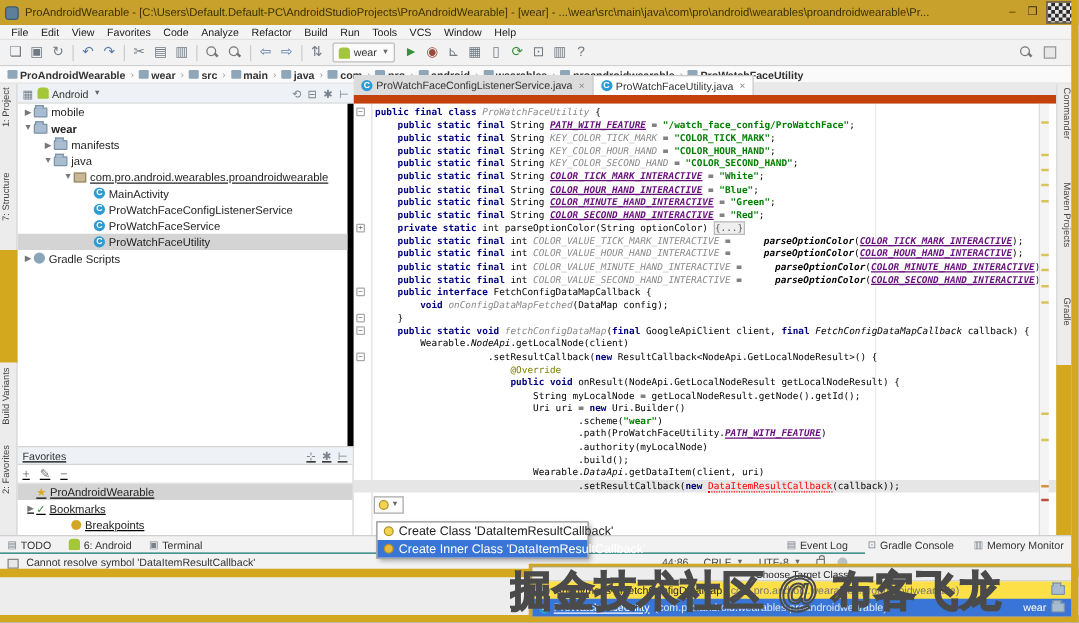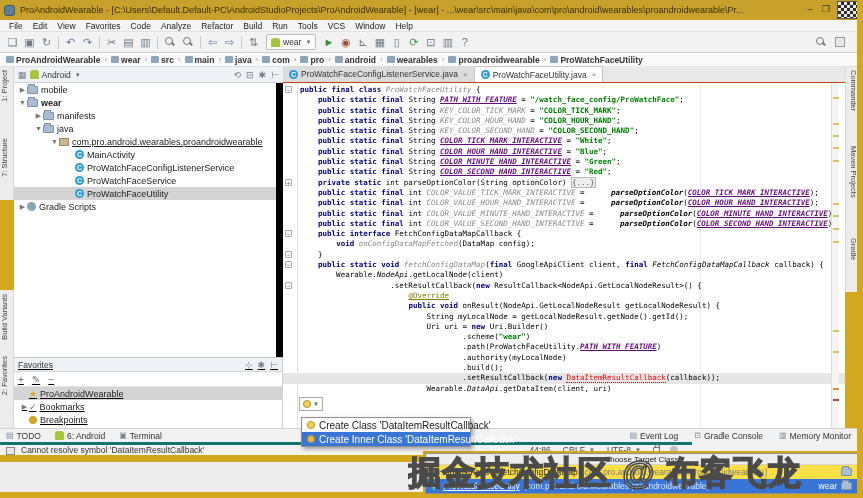--- a/index.html
+++ b/index.html
@@ -49,40 +49,40 @@
   .crumb { display:flex; align-items:center; }
   .crumb .ci { width:8px; height:7px; background:#8fa6b8; margin-right:2px; border-radius:1px; }
   .crumb .sep { color:#999; margin:0 4px; font-size:8px; }
   .crumb.first b { font-weight:bold; }
   
   #proj-header { position:absolute; left:14px; top:67px; width:269px; height:16px; background:#eef2f6;
     border-bottom:1px solid #d5d5d5; display:flex; align-items:center; font-size:8.5px; color:#333; padding:0 4px; }
   #proj-header .hicons { margin-left:auto; display:flex; }
   .hicon { font-size:9px; color:#7a828c; margin-left:5px; }
   #tabs { position:absolute; left:283px; top:66px; width:562px; height:17px; background:#e9e9e9;
-    border-bottom:1px solid #c2410c; display:flex; align-items:flex-end; }
+    border-bottom:7px solid #c2410c; display:flex; align-items:flex-end; }
   .tab { display:flex; align-items:center; height:16px; padding:0 6px; font-size:8.5px; color:#333;
     border-right:1px solid #c6c6c6; background:#dcdcdc; }
   .tab.active { background:#ffffff; border-top:1px solid #c6c6c6; }
   .cicon { width:9px; height:9px; border-radius:50%; background:#2f9bd4; color:#fff; font-size:7px; line-height:9px;
     text-align:center; margin-right:3px; flex:0 0 auto; font-weight:bold;}
   .tab .x { margin-left:5px; color:#888; font-size:8px; }
   
   #left-strip { position:absolute; left:0; top:67px; width:14px; height:361px; background:#ececec; border-right:1px solid #d8d8d8; z-index:5;}
   .vlabel { position:absolute; left:0; width:14px; font-size:7.5px; color:#444; text-align:center; }
   .vlabel.l { writing-mode:vertical-rl; transform:rotate(180deg); }
   .vlabel.r { writing-mode:vertical-rl; }
   #left-gold-gap { position:absolute; left:0; top:200px; width:14px; height:90px; z-index:6;}
   
   #right-strip { position:absolute; left:845px; top:67px; width:12px; height:361px; background:#ececec; border-left:1px solid #d8d8d8; z-index:5;}
   #right-strip .vlabel { width:12px; }
   #right-gold-gap { position:absolute; left:845px; top:292px; width:12px; height:136px; z-index:6;}
   
   #project-panel { position:absolute; left:14px; top:83px; width:269px; height:293px; background:#ffffff; overflow:hidden;
-    border-right:7px solid #000000; }
+    border-right:5px solid #000000; }
   .trow { display:flex; align-items:center; height:13px; font-size:9px; color:#222; white-space:nowrap; }
   .trow.sel { background:#d4d4d4; }
   .arr { width:9px; font-size:7px; color:#777; text-align:center; flex:0 0 auto;}
   .fold-ico { width:11px; height:8px; background:#a8bdd0; border:1px solid #7e93a6; border-radius:1px; margin-right:3px; position:relative; flex:0 0 auto;}
   .fold-ico::before{ content:""; position:absolute; left:0; top:-3px; width:5px; height:2px; background:#a8bdd0; border:1px solid #7e93a6; border-bottom:0;}
   .pkg-ico { width:10px; height:8px; background:#c9b795; border:1px solid #9c8a66; margin-right:3px; flex:0 0 auto;}
   .grad-ico { width:9px; height:9px; border-radius:50%; background:#8aa5b8; margin-right:3px; flex:0 0 auto;}
   .star-ico { color:#d9a828; font-size:9px; margin-right:3px; }
   .chk-ico { color:#3a8f3a; font-size:9px; margin-right:3px; }
   .dot-ico { width:8px; height:8px; border-radius:50%; background:#d3a625; margin-right:3px; }
@@ -98,21 +98,21 @@
   #gutter-line { position:absolute; left:14px; top:0; width:1px; height:345px; background:#e0e0e0; }
   #margin-guide { position:absolute; left:417px; top:0; width:1px; height:345px; background:#ececec; }
   .cl { position:relative; white-space:pre; font-family:"DejaVu Sans Mono", monospace; font-size:7.5px; line-height:10.3px; padding-left:17px; color:#000;}
   .cl.caret { background:#e6e6e6; }
   .k { color:#000080; font-weight:bold; }
   .s { color:#008000; font-weight:bold; }
   .f { color:#660e7a; font-style:italic; font-weight:bold;text-decoration:underline; }
   .u { color:#8a8a8a; font-style:italic; }
   .m { font-style:italic; font-weight:bold;padding-left:22px; }
   .i { font-style:italic; }
-  .a { color:#808000;text-decoration:underline; }
+  .a { color:#808000; }
   .e { color:#ff0000; border-bottom:1px dotted #ff0000; }
   .fold { background:#efefef; border:1px solid #b9b9b9; color:#555; }
   .gmark { position:absolute; left:2px; top:1px; width:7px; height:7px; border:1px solid #a9a9a9; background:#fff;
     font-size:6px; line-height:5px; text-align:center; color:#666; border-radius:1px;}
   #error-stripe { position:absolute; left:548px; top:0; width:8px; height:345px; background:#f4f4f4; border-left:1px solid #ddd;}
   .esm { position:absolute; left:1px; width:6px; height:2px; }
   
   #bulb-btn { position:absolute; left:16px; top:314px; width:24px; height:14px; background:#fdfdfd; border:1px solid #a9a9a9;
     display:flex; align-items:center; justify-content:center; z-index:9;}
   .bulb { width:8px; height:8px; border-radius:50%; background:#f3d34f; border:1px solid #b09228; }
@@ -124,21 +124,21 @@
   .imi.sel { background:#3875d6; color:#fff; }
   .imi.sel .bulb { background:#e8b93e; }
   
   #bottombar { position:absolute; left:0; top:428px; width:857px; height:14px; background:#f2f2f2;
     border-top:1px solid #d0d0d0; display:flex; align-items:center; font-size:8.5px; color:#333; padding:0 6px;}
   .bb-item { display:flex; align-items:center; margin-right:14px; }
   .bb-item .bi { font-size:8px; color:#7a828c; margin-right:3px; }
   #bottombar .right { margin-left:auto; display:flex; }
   #bottombar .right .bb-item { margin-right:0; margin-left:16px; }
   #statusbar { position:absolute; left:0; top:442px; width:692px; height:13px; background:#f2f2f2;
-    border-top:3px solid #0f766e; display:flex; align-items:flex-end; font-size:8.5px; color:#333; padding:0 6px;}
+    border-top:1px solid #0f766e; display:flex; align-items:flex-end; font-size:8.5px; color:#333; padding:0 6px;}
   #status-toggle { width:9px; height:8px; border:1px solid #888; margin-right:6px; background:#e8e8e8;}
   #statusbar .right { margin-left:auto; display:flex; align-items:center; margin-right:8px;}
   #statusbar .right .seg { margin-left:12px; display:flex; align-items:center; color:#444; }
   .lock-ico { width:7px; height:6px; border:1px solid #777; border-radius:1px; position:relative; margin-left:12px;}
   .lock-ico::before { content:""; position:absolute; left:1px; top:-4px; width:3px; height:3px; border:1px solid #777; border-bottom:0; border-radius:3px 3px 0 0;}
   .hector { width:8px; height:8px; border-radius:50%; background:#b9c0c6; margin-left:10px; }
   
   #target-popup { position:absolute; left:425px; top:453px; width:433px; height:41px; background:#fde047;
     border:1px solid #8f8f8f; outline:2px solid #d3a81f; z-index:22; font-size:8.5px; }
   #tp-title { height:11px; text-align:center; font-size:8px; color:#222; line-height:11px; background:#ededed; border-bottom:1px solid #d5d5d5;}
@@ -394,21 +394,21 @@
         <div class="trow sel" style="padding-left: 6px;">
           <span class="arr"></span>
           <span class="star-ico">★</span>
           <span>ProAndroidWearable</span>
         </div>
         <div class="trow" style="padding-left: 6px;">
           <span class="arr">▶</span>
           <span class="chk-ico">✓</span>
           <span>Bookmarks</span>
         </div>
-        <div class="trow" style="padding-left: 6px;">
+        <div class="trow" style="padding-left: 6px; margin-left: 28px;">
           <span class="arr"></span>
           <span class="dot-ico"></span>
           <span>Breakpoints</span>
         </div>
       </div>
   </div>
 
   <div id="editor">
     <div id="gutter-line"></div>
     <div id="margin-guide"></div>
@@ -434,22 +434,22 @@
         <div class="cl"><span>        Wearable.</span><span class="i">NodeApi</span><span>.getLocalNode(client)</span></div>
         <div class="cl"><span class="gmark">−</span><span>                    .setResultCallback(</span><span class="k">new </span><span>ResultCallback&lt;NodeApi.GetLocalNodeResult&gt;() {</span></div>
         <div class="cl"><span>                        </span><span class="a">@Override</span></div>
         <div class="cl"><span>                        </span><span class="k">public void </span><span>onResult(NodeApi.GetLocalNodeResult getLocalNodeResult) {</span></div>
         <div class="cl"><span>                            String myLocalNode = getLocalNodeResult.getNode().getId();</span></div>
         <div class="cl"><span>                            Uri uri = </span><span class="k">new </span><span>Uri.Builder()</span></div>
         <div class="cl"><span>                                    .scheme(</span><span class="s">"wear"</span><span>)</span></div>
         <div class="cl"><span>                                    .path(ProWatchFaceUtility.</span><span class="f">PATH_WITH_FEATURE</span><span>)</span></div>
         <div class="cl"><span>                                    .authority(myLocalNode)</span></div>
         <div class="cl"><span>                                    .build();</span></div>
+        <div class="cl"><span>                            Wearable.</span><span class="i">DataApi</span><span>.getDataItem(client, uri)</span></div>
         <div class="cl caret"><span>                                    .setResultCallback(</span><span class="k">new </span><span class="e">DataItemResultCallback</span><span>(callback));</span></div>
-        <div class="cl"><span>                            Wearable.</span><span class="i">DataApi</span><span>.getDataItem(client, uri)</span></div>
       </div>
     <div id="error-stripe">
         <span class="esm" style="top: 14px; background: rgb(217, 195, 90);"></span>
         <span class="esm" style="top: 40px; background: rgb(217, 195, 90);"></span>
         <span class="esm" style="top: 52px; background: rgb(217, 195, 90);"></span>
         <span class="esm" style="top: 64px; background: rgb(217, 195, 90);"></span>
         <span class="esm" style="top: 77px; background: rgb(217, 195, 90);"></span>
         <span class="esm" style="top: 120px; background: rgb(217, 195, 90);"></span>
         <span class="esm" style="top: 132px; background: rgb(217, 195, 90);"></span>
         <span class="esm" style="top: 145px; background: rgb(217, 195, 90);"></span>

